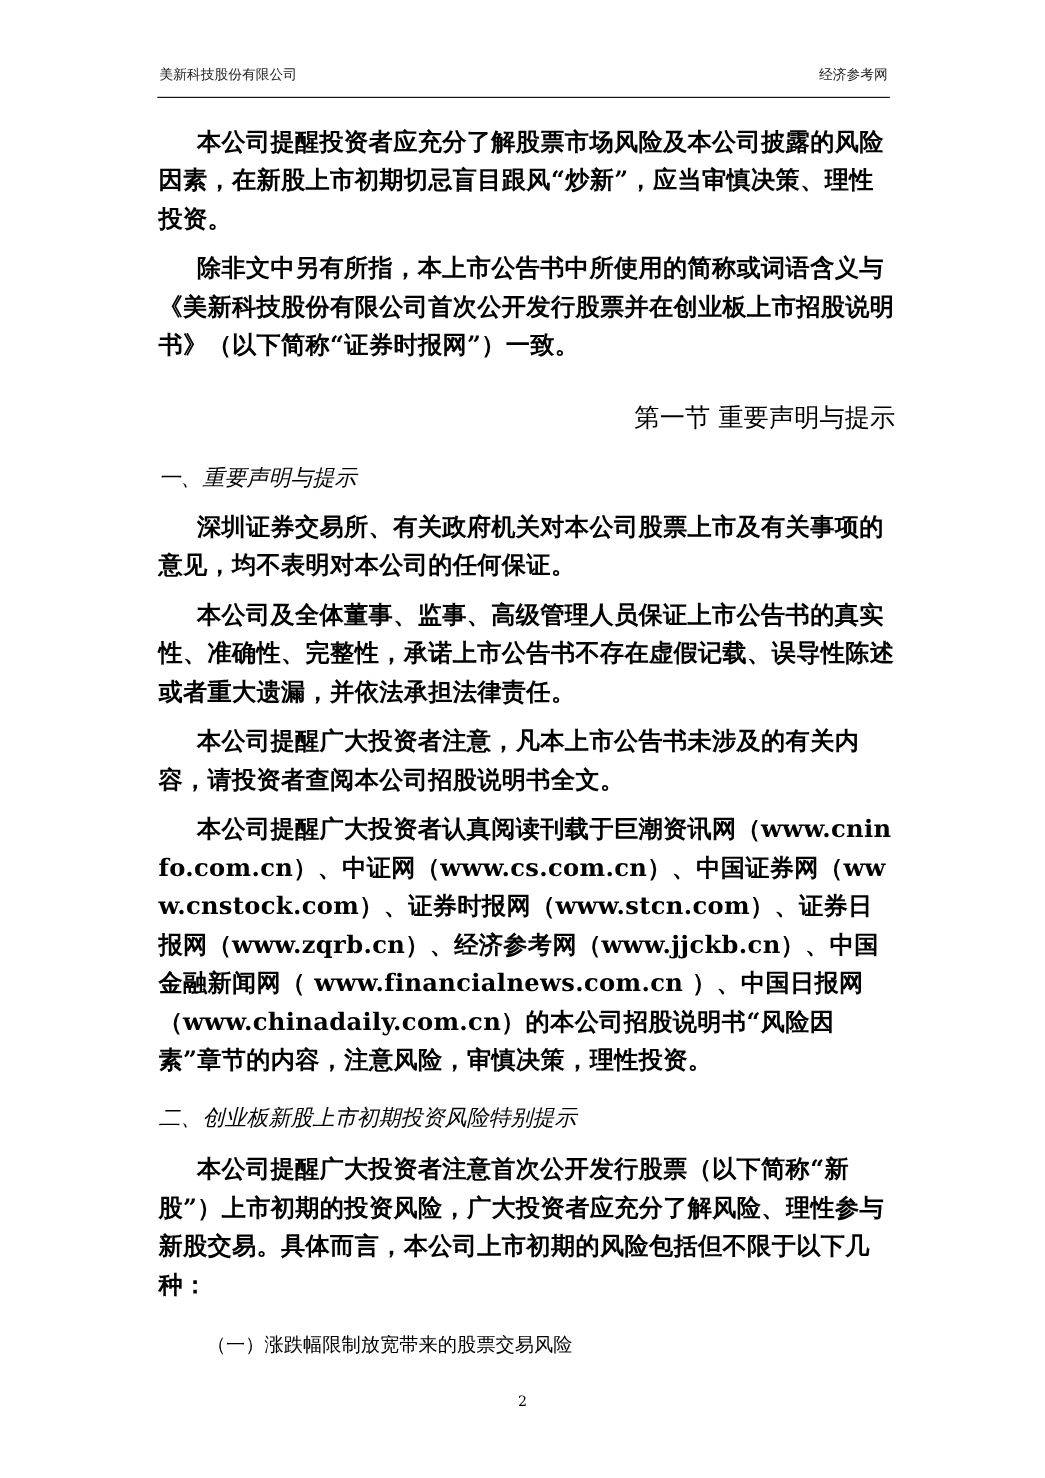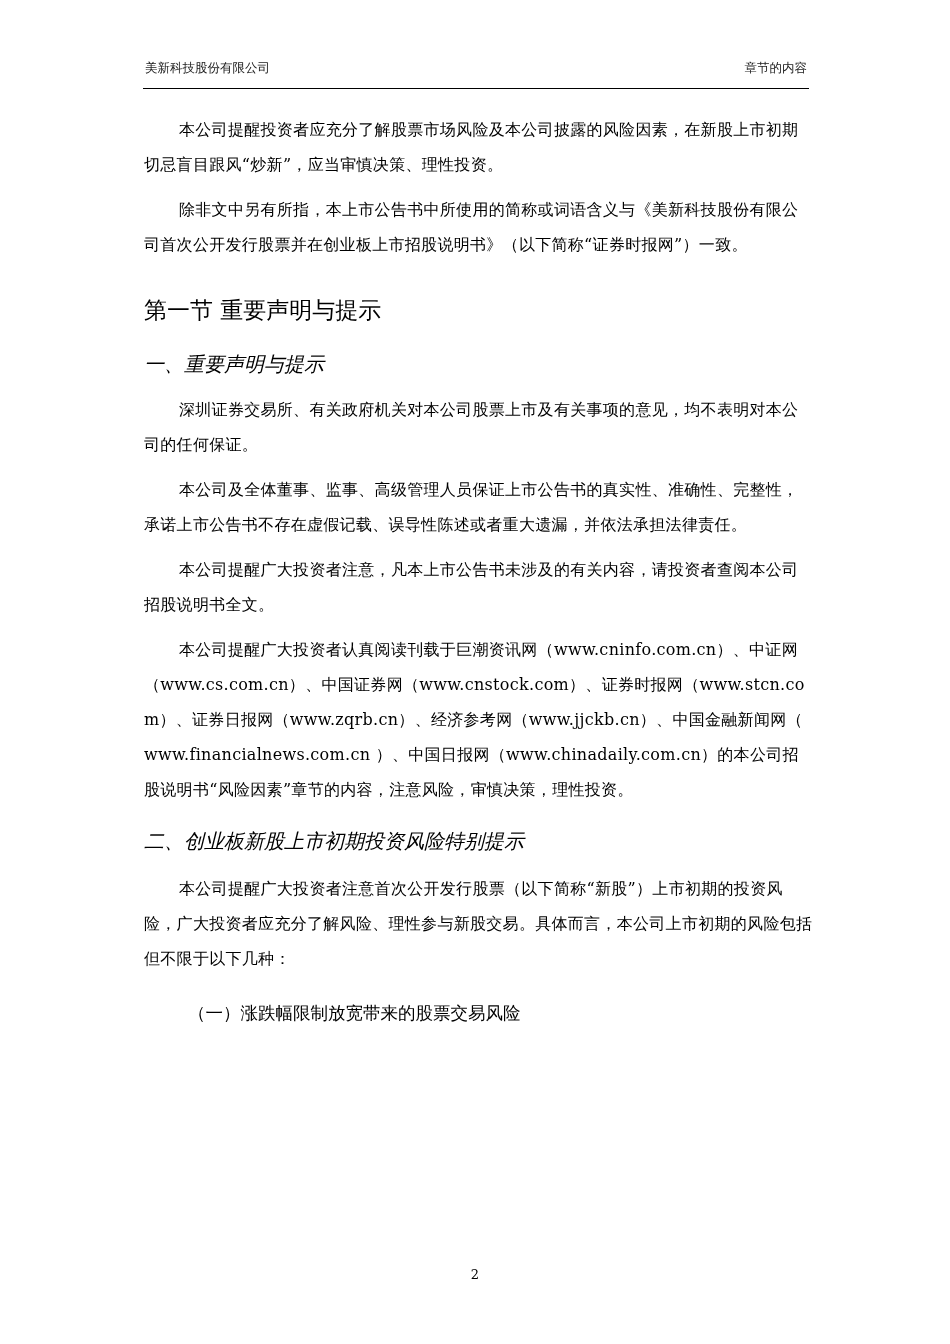--- a/index.html
+++ b/index.html
@@ -4,39 +4,39 @@
 <style>
   html, body { margin: 0; padding: 0; background: #ffffff; }
   body { width: 950px; height: 1344px; position: relative; overflow: hidden;
          font-family: "DejaVu Serif", "Liberation Serif", serif; color: #000; }
   .page { position: absolute; left: 0; top: 0; width: 950px; height: 948px; background: #fff; }
   .header { position: absolute; left: 143px; right: 141px; top: 58px; height: 30px;
             border-bottom: 1.5px solid #000; font-size: 12.5px; color: #222; }
   .header .left { position: absolute; left: 2px; top: 2px; }
   .header .right { position: absolute; right: 2px; top: 2px; }
   .content { position: absolute; left: 144px; width: 670px; top: 112px; }
-  .para { font-size: 16px; line-height: 35px; text-indent: 35px; margin: 0 0 10px 0;
-          letter-spacing: 0.3px; word-break: break-all; }
+  .para { font-size: 22px; line-height: 35px; text-indent: 35px; margin: 0 0 10px 0;
+          letter-spacing: 0.3px; word-break: break-all; font-weight: bold; }
   .section-title { font-family: "DejaVu Sans", "Liberation Sans", sans-serif; font-size: 23px;
-                   text-align: left; margin: 30px 0 20px 0; height: 36px; line-height: 36px; }
+                   text-align: right; margin: 30px 0 20px 0; height: 36px; line-height: 36px; }
   .sub-title { font-family: "DejaVu Sans", "Liberation Sans", sans-serif; font-size: 20px;
                line-height: 32px; margin: 0 0 12px 0; font-style: italic; }
   .sub-title.second { margin-top: 18px; margin-bottom: 14px; }
   .item-title { font-size: 17.5px; line-height: 35px; padding-left: 44px; margin-top: 20px; }
   .page-number { position: absolute; left: 0; width: 950px; top: 1267px; text-align: center;
                  font-size: 13px; }
 </style>
 </head>
 <body>
 
 <div class="page">
 
   <div class="header">
     <span class="left">美新科技股份有限公司</span>
-    <span class="right">章节的内容</span>
+    <span class="right">经济参考网</span>
   </div>
 
   <div class="content">
     <p class="para">本公司提醒投资者应充分了解股票市场风险及本公司披露的风险因素，在新股上市初期切忌盲目跟风“炒新”，应当审慎决策、理性投资。</p>
     <p class="para">除非文中另有所指，本上市公告书中所使用的简称或词语含义与《美新科技股份有限公司首次公开发行股票并在创业板上市招股说明书》（以下简称“证券时报网”）一致。</p>
 
     <div class="section-title">第一节  重要声明与提示</div>
 
     <div class="sub-title">一、重要声明与提示</div>
     <p class="para">深圳证券交易所、有关政府机关对本公司股票上市及有关事项的意见，均不表明对本公司的任何保证。</p>

